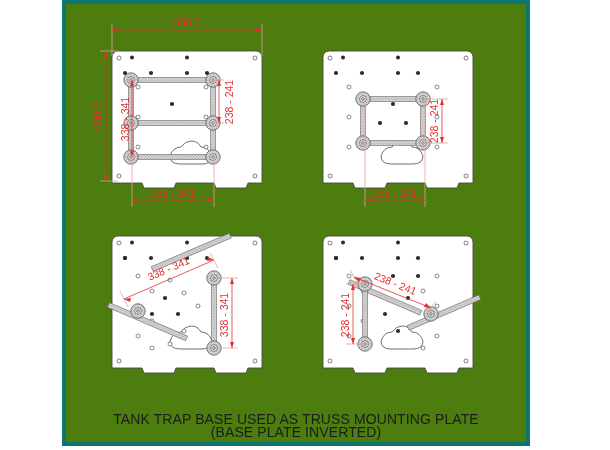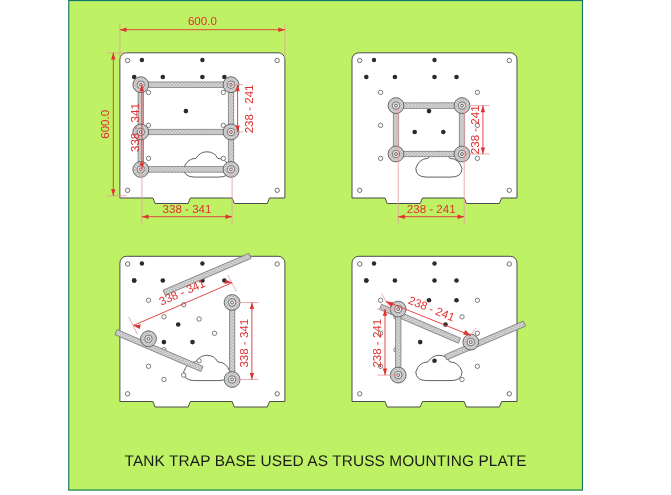--- a/index.html
+++ b/index.html
@@ -1,20 +1,20 @@
 <!DOCTYPE html>
 <html><head>
 <meta charset="utf-8">
 <style>
   html,body{margin:0;padding:0;background:#ffffff;}
   body{width:610px;height:450px;overflow:hidden;
        font-family:"Liberation Sans","DejaVu Sans",sans-serif;}
   #stage{position:relative;width:610px;height:450px;background:#ffffff;}
   #frame{position:absolute;left:62px;top:0px;width:468px;height:446px;
-         border:1px solid #0f766e;background:#bef264;box-sizing:border-box;}
+         border:4px solid #0f766e;background:#4d7c0f;box-sizing:border-box;}
   svg{display:block;}
   .cap{position:absolute;left:62px;width:468px;text-align:center;color:#1c1c1c;
        font-size:14px;letter-spacing:.1px;white-space:nowrap;}
   #cap1{top:411px;}
   #cap2{top:424px;}
 </style>
 </head>
 <body>
 
 <div id="stage">
@@ -277,13 +277,14 @@
       <g fill="#e03030" font-size="10.5" font-family="Liberation Sans, sans-serif">
         <text x="0" y="0" transform="translate(328,283) rotate(22)" text-anchor="middle">238 - 241</text>
         <text x="0" y="0" transform="translate(283,311) rotate(-90)" text-anchor="middle">238 - 241</text>
       </g>
 
     </svg>
 
   </div>
 
   <div class="cap" id="cap1">TANK TRAP BASE USED AS TRUSS MOUNTING PLATE</div>
+  <div class="cap" id="cap2">(BASE PLATE INVERTED)</div>
 </div>
 
 </body></html>

